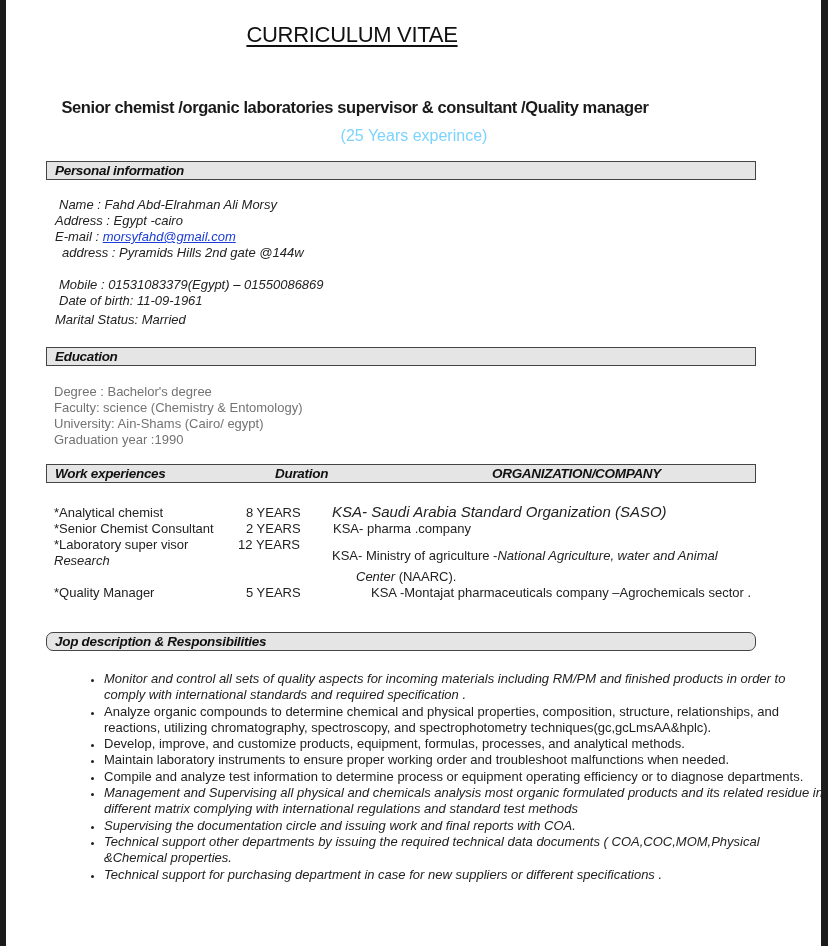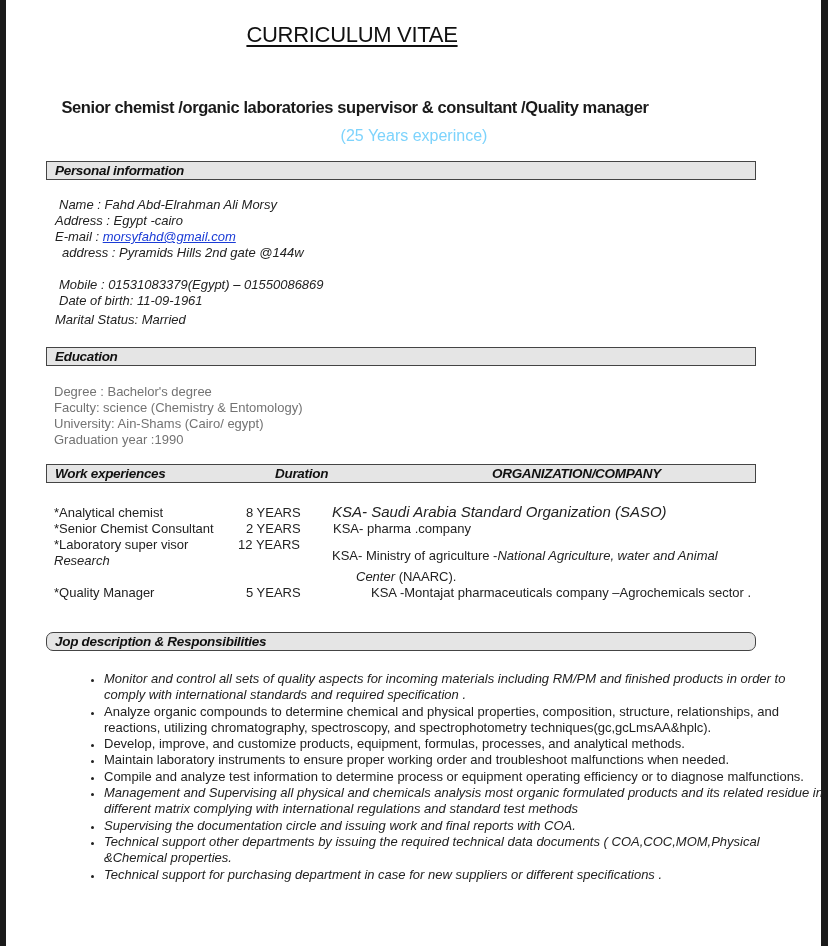--- a/index.html
+++ b/index.html
@@ -75,18 +75,18 @@
 <div class="abs wk" style="left:345px;top:585px;margin-left:26px;">KSA -Montajat pharmaceuticals  company –Agrochemicals sector .</div>
 
 <div class="section-box" style="top:632px;border-radius:7px;">
   <span class="lbl">Jop description &amp; Responsibilities</span>
 </div>
 <ul class="resp">
   <li class="it">Monitor and control all sets of  quality aspects for incoming materials including RM/PM and  finished products in order to comply with international standards and required specification .</li>
   <li>Analyze organic compounds to determine chemical and physical properties, composition, structure, relationships, and reactions, utilizing chromatography, spectroscopy, and spectrophotometry techniques(gc,gcLmsAA&amp;hplc).</li>
   <li>Develop, improve, and customize products, equipment, formulas, processes, and analytical methods.</li>
   <li>Maintain laboratory instruments to ensure proper working order and troubleshoot malfunctions when needed.</li>
-  <li>Compile and analyze test information to determine process or equipment operating efficiency or to diagnose malfunctions.</li>
+  <li>Compile and analyze test information to determine process or equipment operating efficiency or to diagnose departments.</li>
   <li class="it">Management and Supervising all physical and chemicals analysis most organic formulated  products and  its related  residue   in different matrix complying with international  regulations and standard  test methods</li>
   <li class="it">Supervising the documentation circle and issuing work and final reports with COA.</li>
   <li class="it">Technical support  other departments  by issuing the required  technical data documents ( COA,COC,MOM,Physical &amp;Chemical properties.</li>
   <li class="it">Technical support for purchasing department in case for new suppliers or different specifications .</li>
 </ul>
 
 </body></html>

